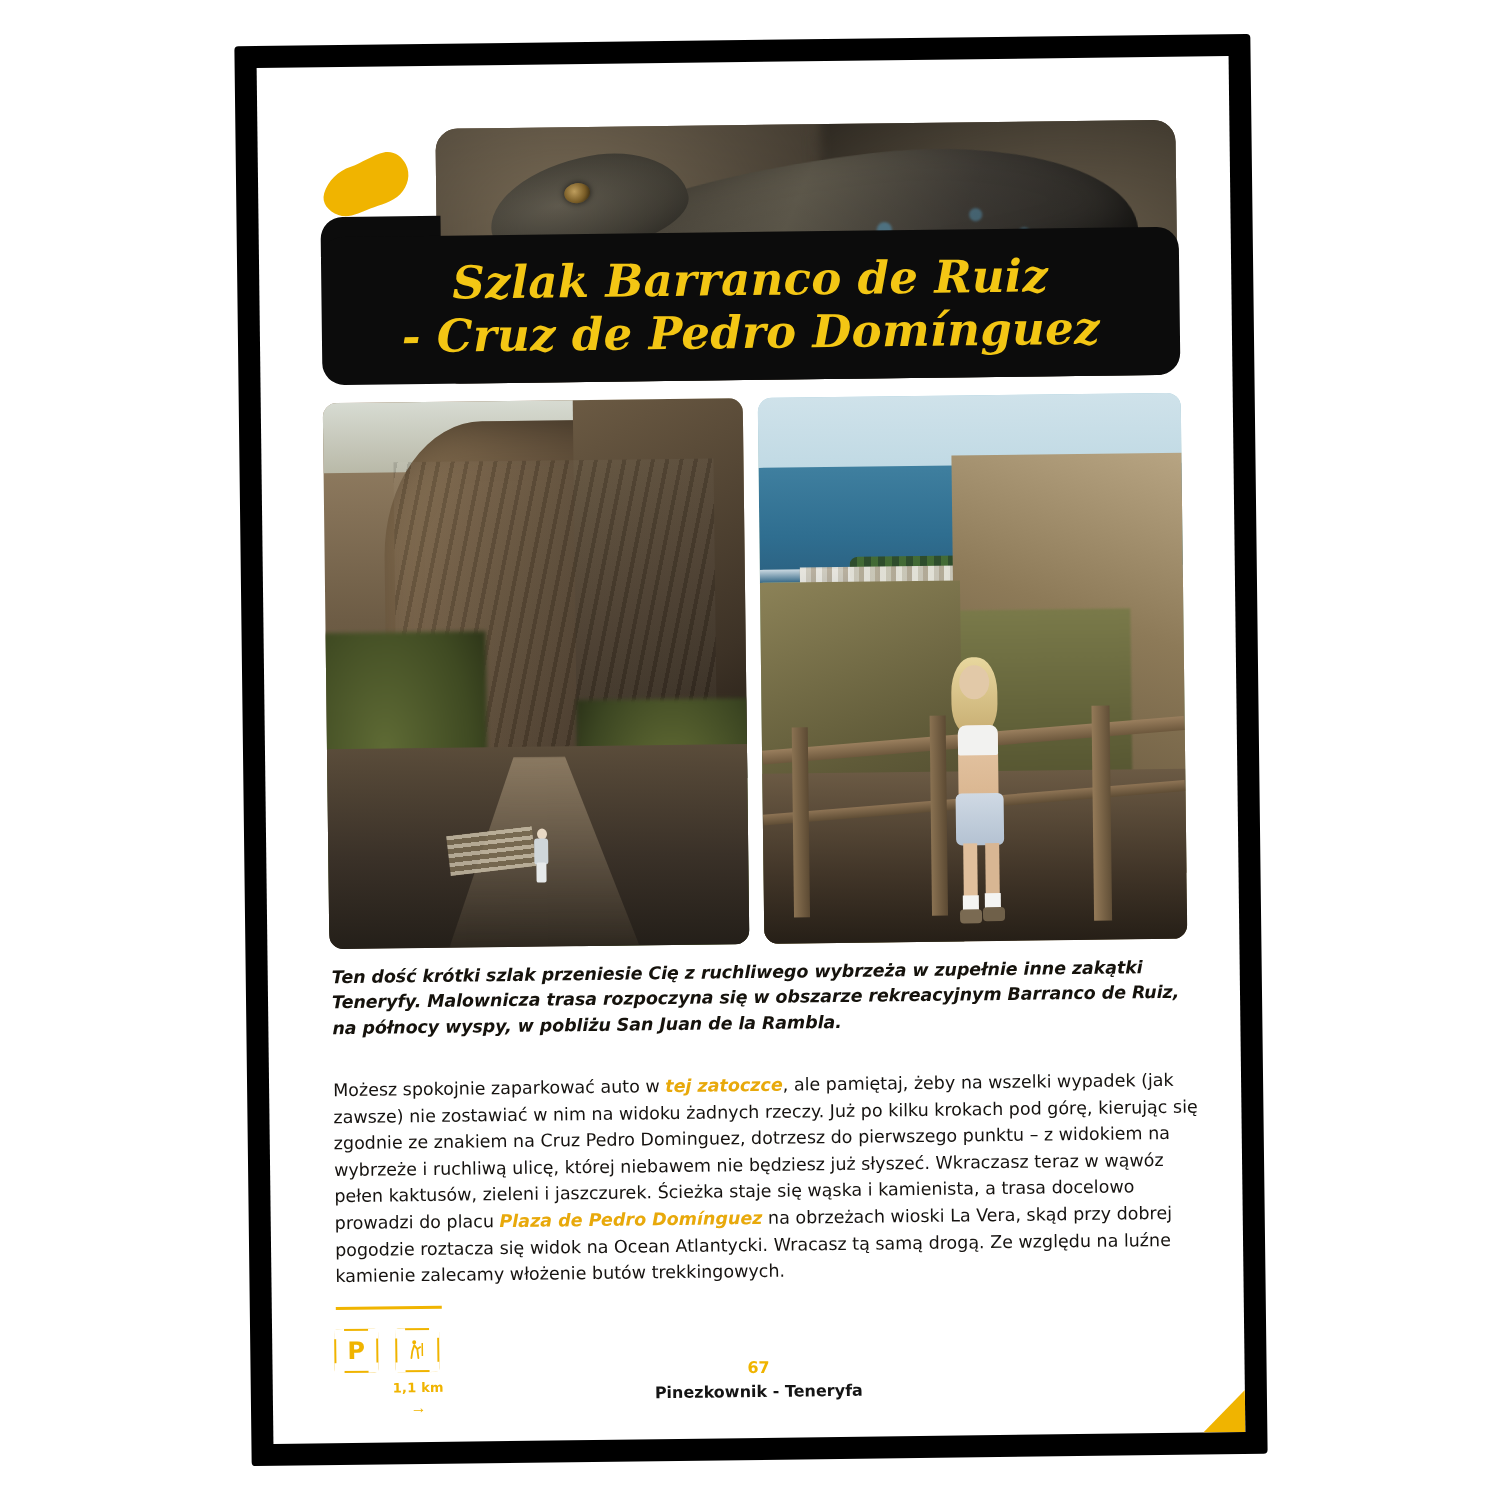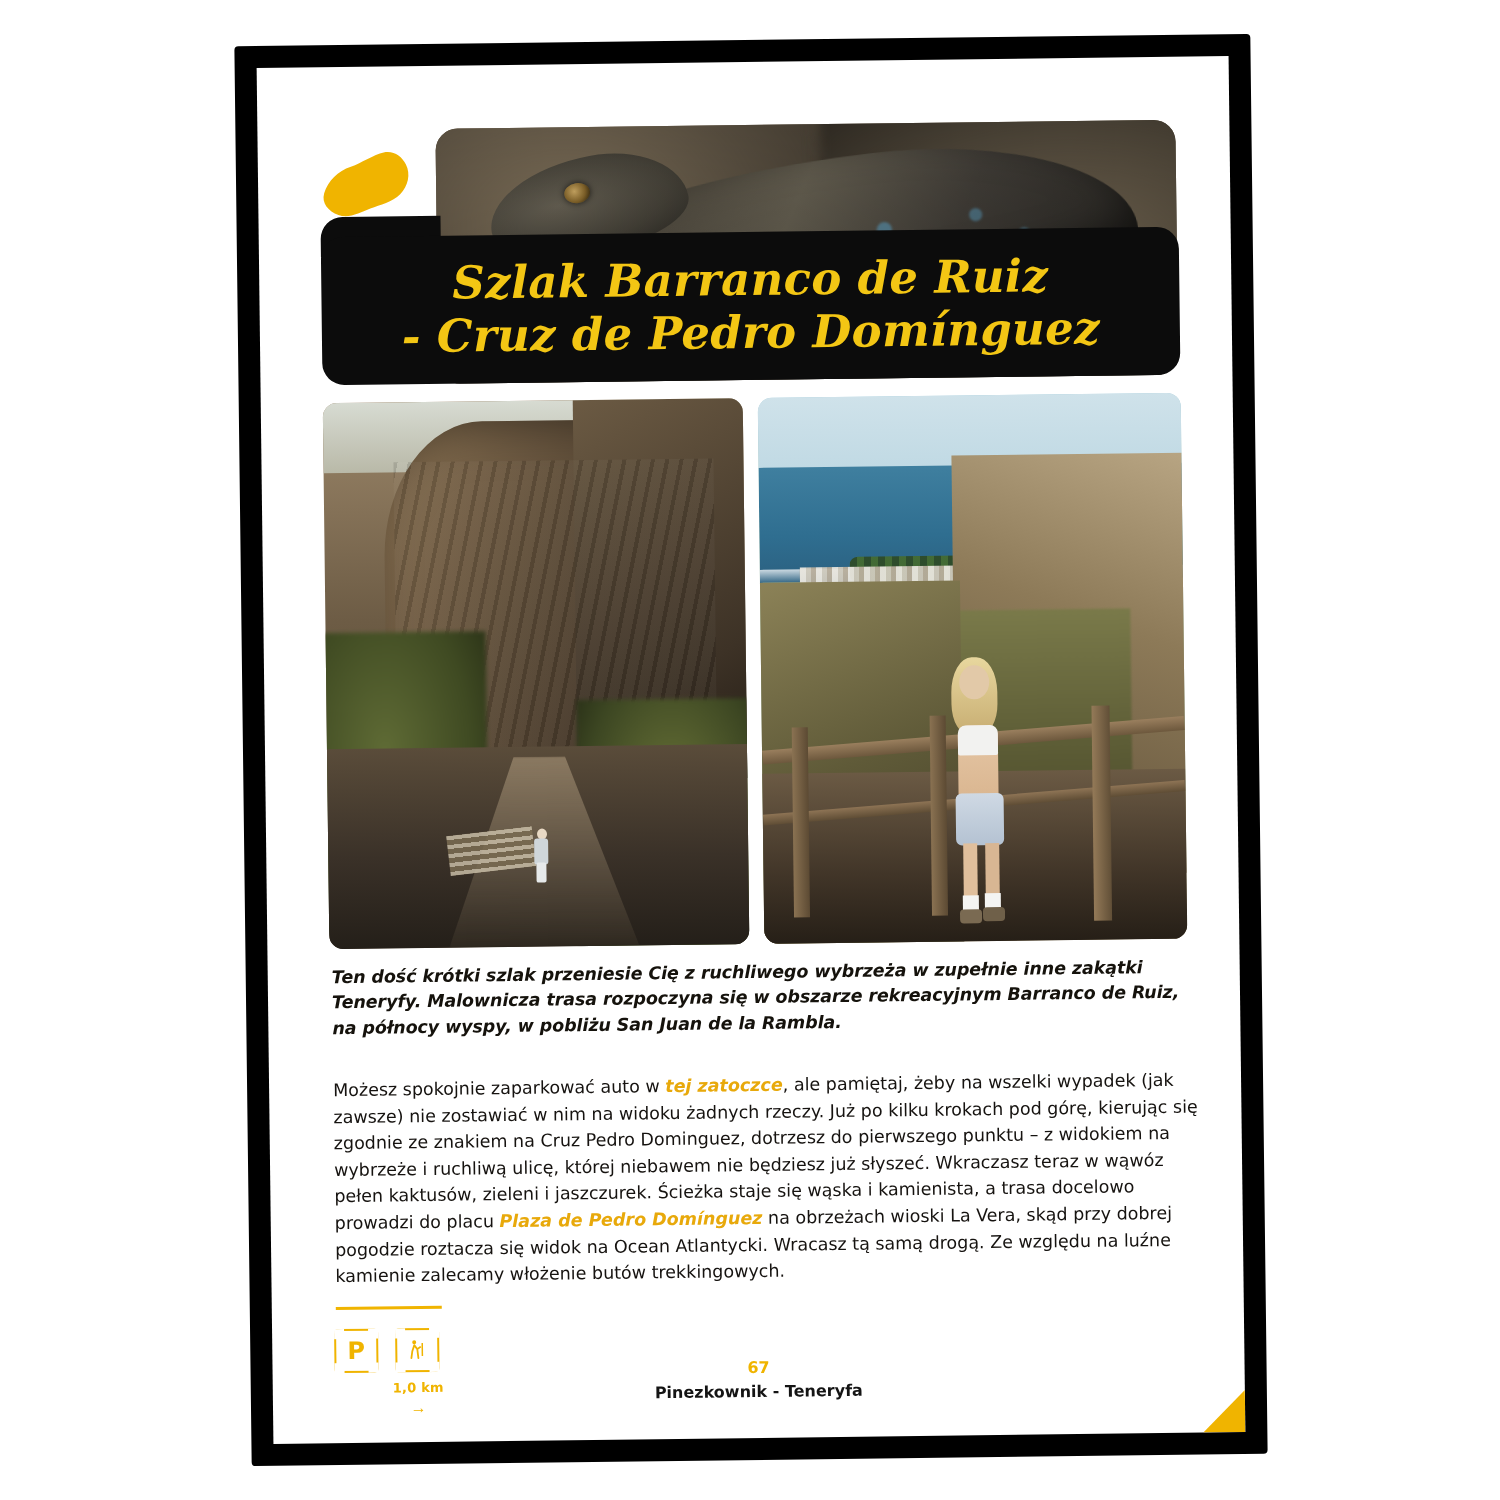--- a/index.html
+++ b/index.html
@@ -502,21 +502,21 @@
           <div class="corner-cut c3"></div>
             <div class="corner-cut c4"></div>
           <div class="icon-glyph">
             <svg viewBox="0 0 24 24" width="24" height="24" aria-hidden="true">
               <circle cx="9" cy="4" r="2" fill="#f0b400"></circle>
               <path d="M9 7 L7 13 L6 20 M9 7 L12 11 L13 20 M12 11 L15 9" stroke="#f0b400" stroke-width="1.8" fill="none" stroke-linecap="round"></path>
               <path d="M17 5 L17 18" stroke="#f0b400" stroke-width="1.5"></path>
             </svg>
           </div>
         </div>
-        <div class="icon-caption">1,0 km</div>
+        <div class="icon-caption">1,1 km</div>
         <div class="arrow">→</div>
       </div>
 
     </div>
 
     <div class="footer">
       <div class="page-num">67</div>
       <div class="footer-label">Pinezkownik - Teneryfa</div>
     </div>
 

